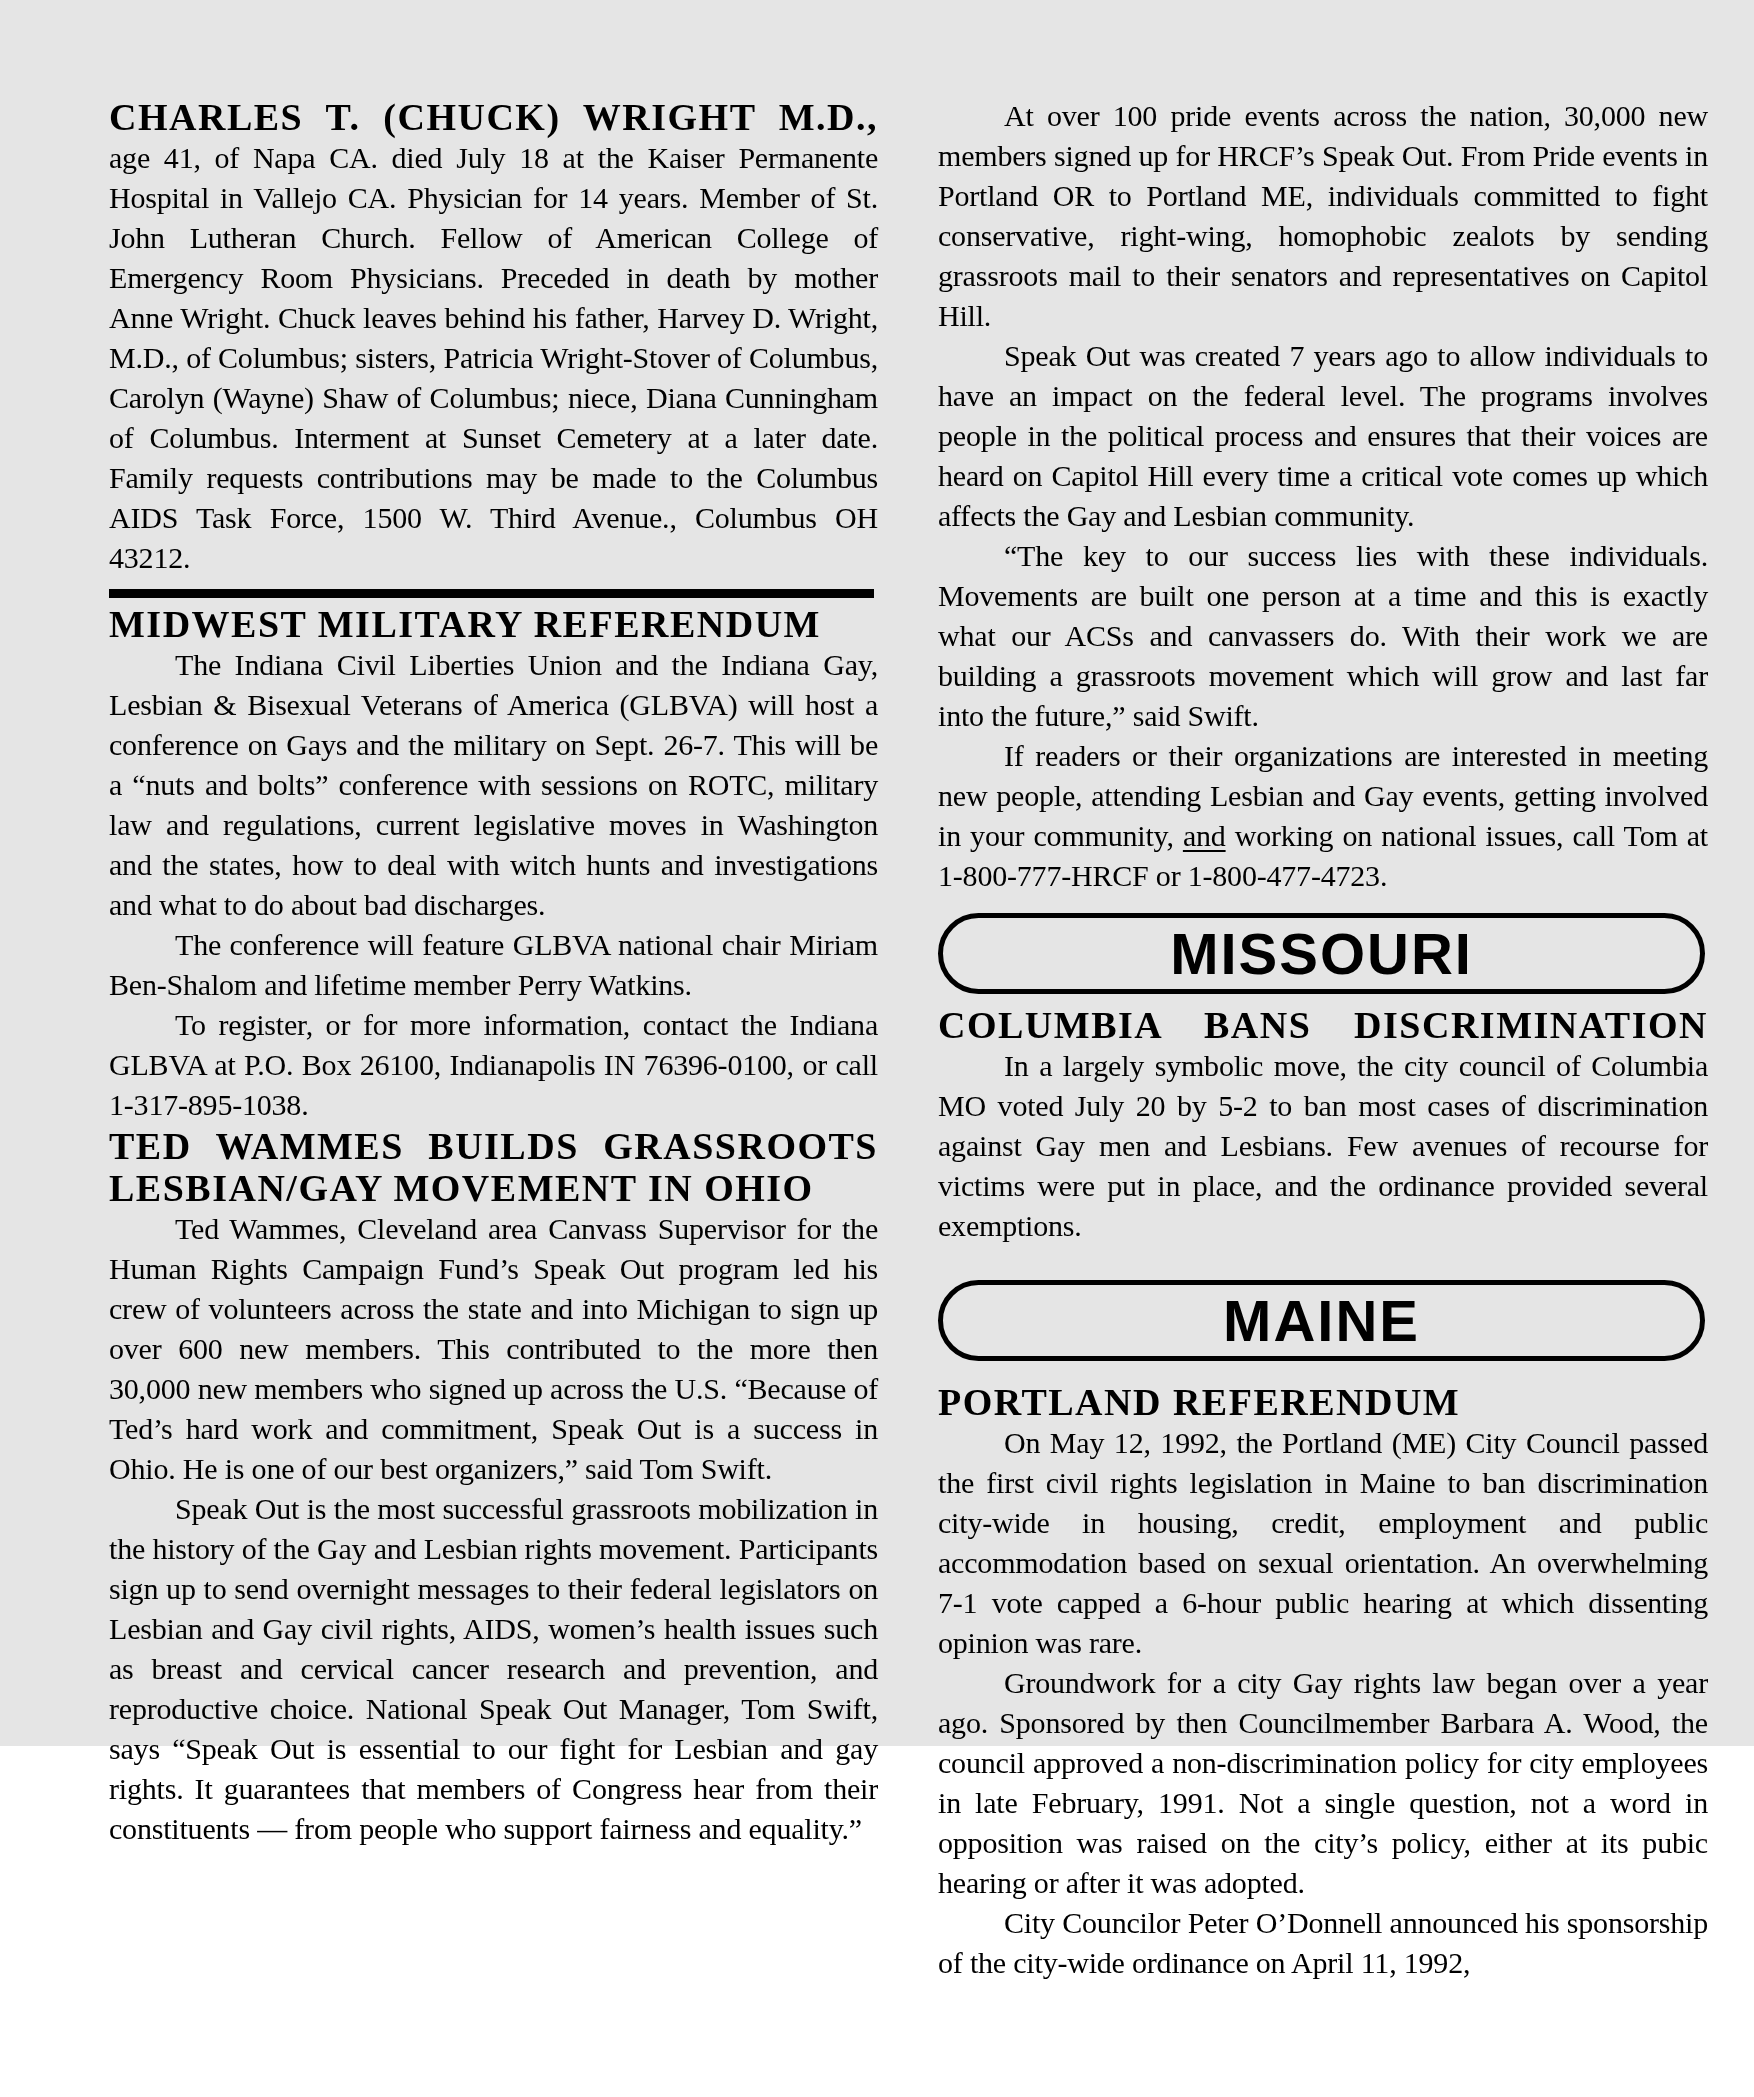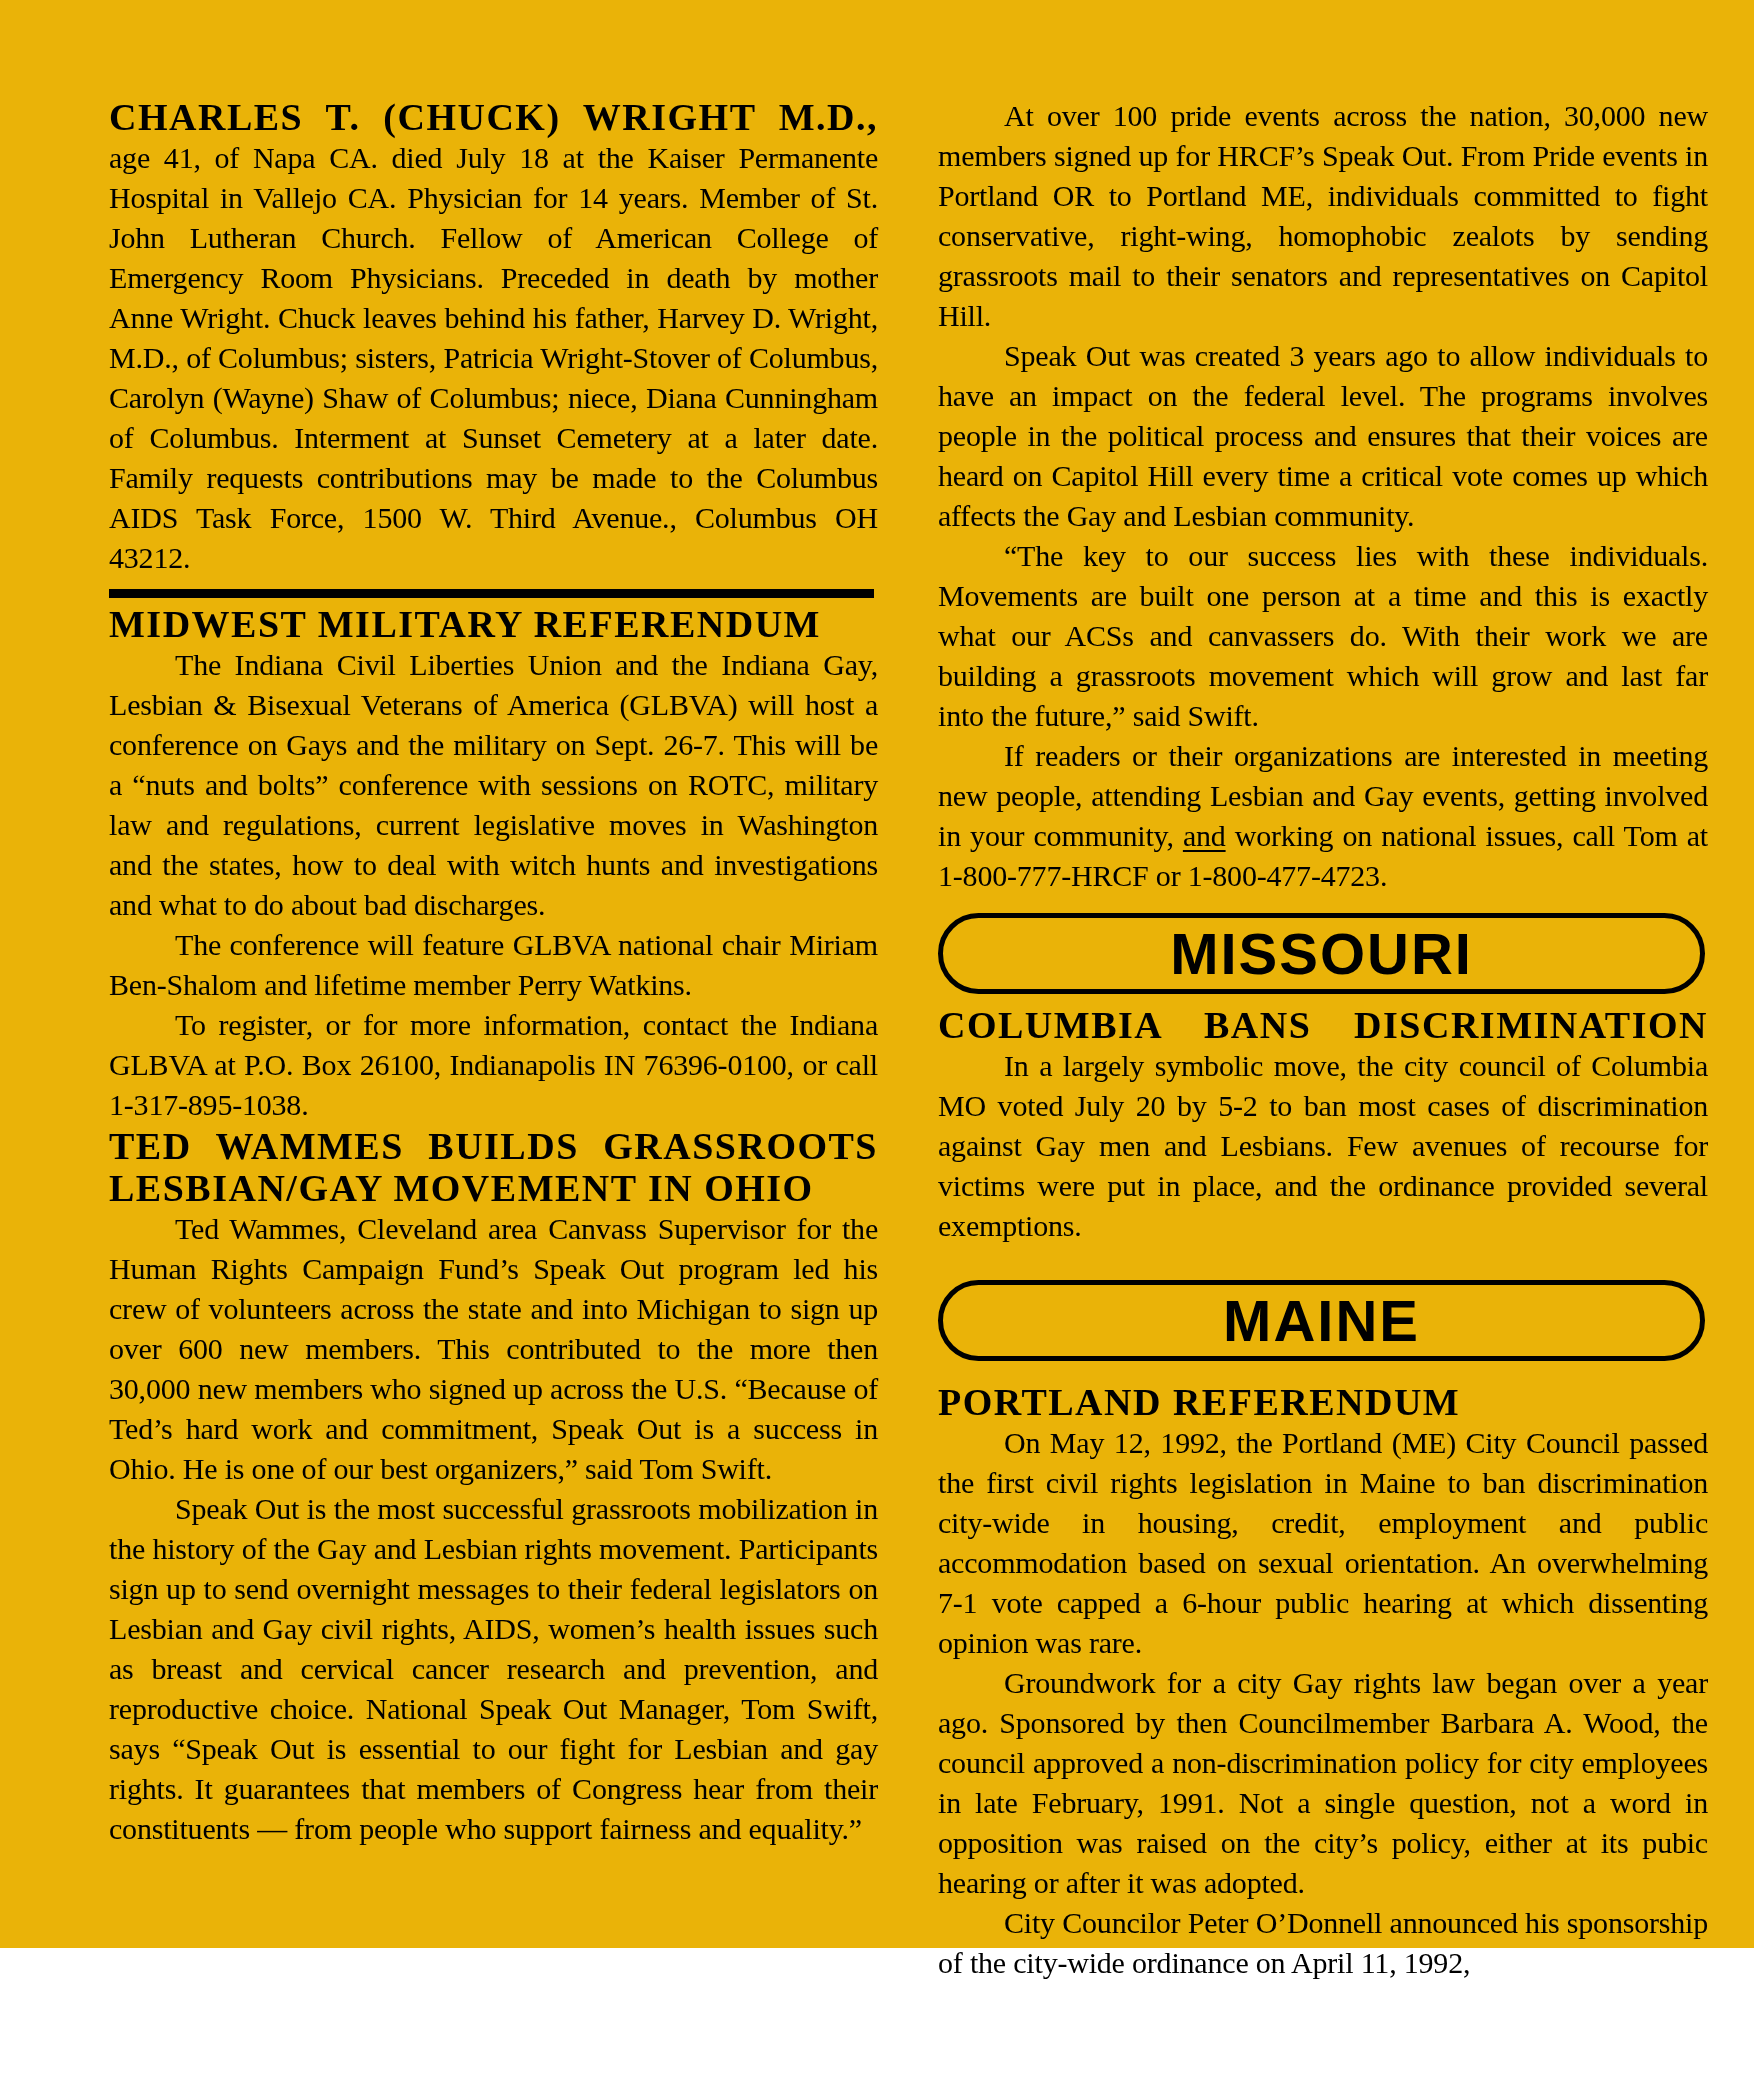--- a/index.html
+++ b/index.html
@@ -1,17 +1,17 @@
 <!DOCTYPE html>
 <html style="font-size:7.8px"><head>
 <meta charset="utf-8">
 <style>
   html, body { margin: 0; padding: 0; background: #ffffff; }
   body { width: 1754px; height: 2097px; position: relative; overflow: hidden; color: #000; }
-  .page { position: absolute; left: 0; top: 0; width: 1754px; height: 1948px; background: #eab308; }
+  .page { position: absolute; left: 0; top: 0; width: 1754px; height: 1746px; background: #e5e5e5; }
   .col { position: absolute; top: 96px; font-family: "Liberation Serif", "DejaVu Serif", serif; }
   .col-left { left: 109px; width: 769px; }
   .col-right { left: 938px; width: 770px; }
 
   .headline {
     font-family: "Liberation Serif", serif;
     font-weight: bold;
     font-size: 38px;
     line-height: 42px;
     letter-spacing: 1.5px;
@@ -73,21 +73,21 @@
       <h2 class="headline">LESBIAN/GAY MOVEMENT IN OHIO</h2>
       <p class="body indent">Ted Wammes, Cleveland area Canvass Supervisor for the Human Rights Campaign Fund’s Speak Out program led his crew of volunteers across the state and into Michigan to sign up over 600 new members. This contributed to the more then 30,000 new members who signed up across the U.S. “Because of Ted’s hard work and commitment, Speak Out is a success in Ohio. He is one of our best organizers,” said Tom Swift.</p>
       <p class="body indent">Speak Out is the most successful grassroots mobilization in the history of the Gay and Lesbian rights movement. Participants sign up to send overnight messages to their federal legislators on Lesbian and Gay civil rights, AIDS, women’s health issues such as breast and cervical cancer research and prevention, and reproductive choice. National Speak Out Manager, Tom Swift, says “Speak Out is essential to our fight for Lesbian and gay rights. It guarantees that members of Congress hear from their constituents — from people who support fairness and equality.”</p>
     </article>
   </div>
 
   <div class="col col-right">
 
     <article>
       <p class="body indent">At over 100 pride events across the nation, 30,000 new members signed up for HRCF’s Speak Out.  From Pride events in Portland OR to Portland ME, individuals committed to fight conservative, right-wing, homophobic zealots by sending grassroots mail to their senators and representatives on Capitol Hill.</p>
-      <p class="body indent">Speak Out was created 3 years ago to allow individuals to have an impact on the federal level. The programs involves people in the political process and ensures that their voices are heard on Capitol Hill every time a critical vote comes up which affects the Gay and Lesbian community.</p>
+      <p class="body indent">Speak Out was created 7 years ago to allow individuals to have an impact on the federal level. The programs involves people in the political process and ensures that their voices are heard on Capitol Hill every time a critical vote comes up which affects the Gay and Lesbian community.</p>
       <p class="body indent">“The key to our success lies with these individuals. Movements are built one person at a time and this is exactly what our ACSs and canvassers do. With their work we are building a grassroots movement which will grow and last far into the future,” said Swift.</p>
       <p class="body indent"><span>If readers or their organizations are interested in meeting new people, attending Lesbian and Gay events, getting involved in your community, </span><span class="u">and</span><span> working on national issues, call Tom at 1-800-777-HRCF or 1-800-477-4723.</span></p>
     </article>
 
     <section>
       <div class="banner">
         <span class="banner-label">MISSOURI</span>
       </div>
       <h2 class="headline justify" style="margin-top:10.8px">COLUMBIA BANS DISCRIMINATION</h2>
       <p class="body indent">In a largely symbolic move, the city council of Columbia MO voted July 20 by 5-2 to ban most cases of discrimination against Gay men and Lesbians. Few avenues of recourse for victims were put in place, and the ordinance provided several exemptions.</p>

